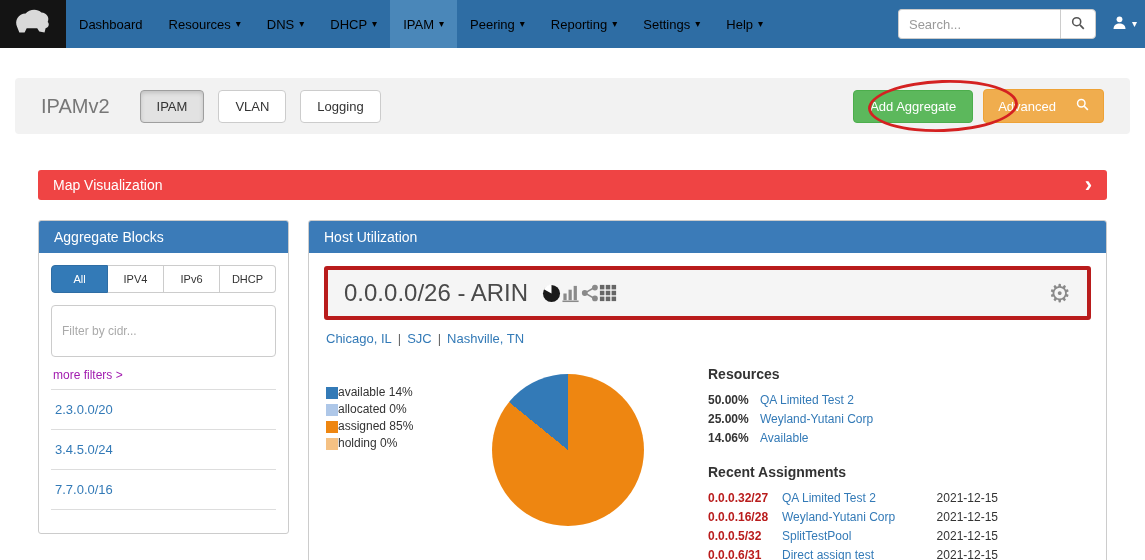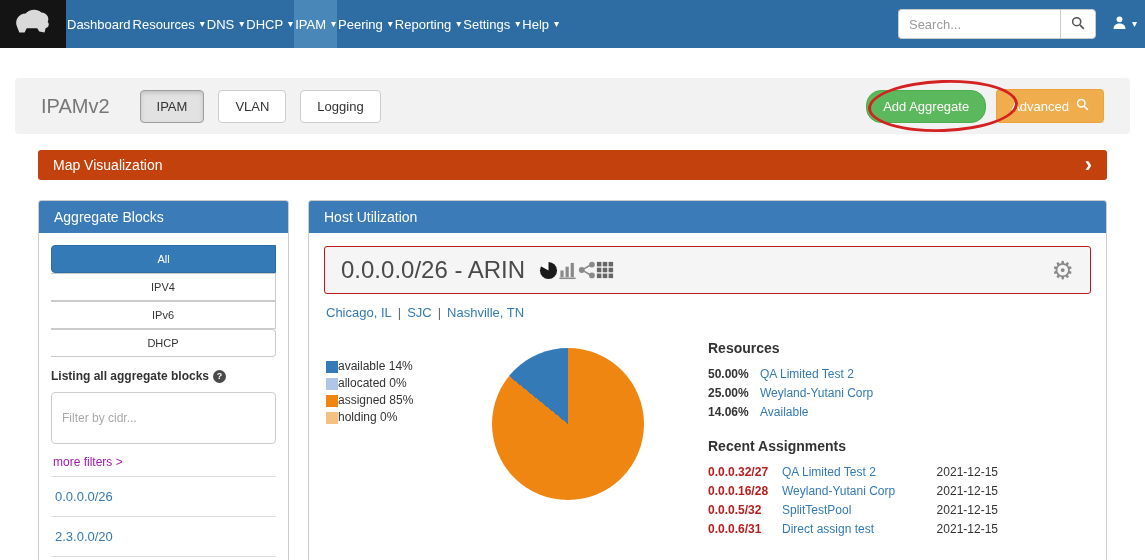--- a/index.html
+++ b/index.html
@@ -3,68 +3,68 @@
 <meta charset="utf-8">
 <style>
   * { margin:0; padding:0; box-sizing:border-box; }
   html,body { width:1145px; height:560px; overflow:hidden; background:#fff;
     font-family:"Liberation Sans", sans-serif; font-size:13px; color:#333; }
 
   
   .navbar { height:48px; background:#2e6da4; display:flex; align-items:stretch; }
   .logo { width:66px; background:#141414; display:flex; align-items:center; justify-content:center; flex:0 0 auto; }
   .nav-list { display:flex; list-style:none; align-items:stretch; }
-  .nav-item { display:flex; align-items:center; gap:5px; padding:0 1px; color:#ffffff; cursor:pointer; white-space:nowrap; }
+  .nav-item { display:flex; align-items:center; gap:5px; padding:0 13px; color:#000000; cursor:pointer; white-space:nowrap; }
   .nav-item.active { background:#4a87b9; }
   .caret { font-size:10px; line-height:1; }
   .nav-right { margin-left:auto; display:flex; align-items:center; gap:8px; }
   .search-group { display:flex; }
   .search-input { width:162px; height:30px; border:1px solid #ccc; border-right:none; border-radius:4px 0 0 4px; padding:0 10px; font-size:13px; outline:none; color:#555; }
   .search-input::placeholder { color:#9a9a9a; }
   .search-btn { width:36px; height:30px; background:#fff; border:1px solid #ccc; border-radius:0 4px 4px 0; display:flex; align-items:center; justify-content:center; cursor:pointer; }
   .user-btn { display:flex; align-items:center; gap:5px; color:#fff; cursor:pointer; padding:0 8px; height:100%; }
 
   
   .toolbar { margin:30px 15px 0; background:#f2f2f2; border-radius:4px; height:56px; display:flex; align-items:center; padding:0 26px; position:relative; }
   .page-title { color:#777; font-size:20px; margin-right:30px; }
   .view-btn { background:#fff; border:1px solid #ccc; border-radius:4px; padding:8px 16px; font-size:13px; color:#333; margin-right:14px; cursor:pointer; }
   .view-btn.active { background:#e2e2e2; border-color:#9e9e9e; box-shadow:inset 0 2px 4px rgba(0,0,0,.15); }
   .toolbar-right { margin-left:auto; display:flex; gap:10px; align-items:center; }
-  .btn-green { background:#5cb85c; border:1px solid #4cae4c; color:#fff; font-size:13px; padding:8px 16px; border-radius:15px; cursor:pointer; }
-  .btn-orange { background:#f0ad4e; border:1px solid #eea236; color:#fff; font-size:13px; padding:8px 14px; border-radius:4px; display:flex; align-items:center; gap:7px; cursor:pointer; }
+  .btn-green { background:#5cb85c; border:1px solid #4cae4c; color:#fff; font-size:13px; padding:8px 16px; border-radius:4px; cursor:pointer; }
+  .btn-orange { background:#f0ad4e; border:1px solid #eea236; color:#fff; font-size:13px; padding:8px 14px; border-radius:4px; display:flex; align-items:center; gap:20px; cursor:pointer; }
   .annotation-ellipse { position:absolute; right:112px; top:2px; width:150px; height:52px; border:3px solid #d42121; border-radius:50%; pointer-events:none; transform:rotate(-2deg); }
 
   
-  .map-bar { margin:16px 38px 0; background:#c2410c; color:#fff; display:flex; justify-content:space-between; align-items:center; padding:7px 15px; border-radius:3px; font-size:14px; cursor:pointer; }
+  .map-bar { margin:36px 38px 0; background:#ef4444; color:#fff; display:flex; justify-content:space-between; align-items:center; padding:7px 15px; border-radius:3px; font-size:14px; cursor:pointer; }
   .chev { font-size:22px; font-weight:bold; line-height:16px; }
 
   
   .columns { margin:20px 38px 0; display:flex; gap:19px; align-items:flex-start; }
   .panel { border:1px solid #ccc; border-radius:3px; background:#fff; }
   .panel-header { background:#3b7bb8; color:#fff; padding:8px 15px; font-size:14px; border-radius:2px 2px 0 0; }
 
   
   .left-panel { width:251px; flex:0 0 auto; }
   .left-body { padding:12px 12px 0; }
-  .seg-tabs { display:flex; margin-bottom:12px;flex-direction:column; }
+  .seg-tabs { display:flex; margin-bottom:12px; }
   .seg-tab { flex:1; text-align:center; font-size:11px; padding:7px 0; border:1px solid #ccc; border-left:none; background:#fff; color:#333; cursor:pointer; }
   .seg-tab:first-child { border-left:1px solid #ccc; border-radius:4px 0 0 4px; }
   .seg-tab:last-child { border-radius:0 4px 4px 0; }
   .seg-tab.active { background:#337ab7; border-color:#2e6da4; color:#fff; }
   .listing-label { font-size:12px; font-weight:bold; color:#333; margin:2px 0 9px; }
   .q-icon { display:inline-block; width:13px; height:13px; border-radius:50%; background:#4a4a4a; color:#fff; font-size:9px; font-weight:bold; text-align:center; line-height:13px; margin-left:4px; vertical-align:1px; }
   .filter-input { width:100%; padding:18px 10px; font-size:12px; border:1px solid #ccc; border-radius:4px; outline:none; color:#555; }
   .filter-input::placeholder { color:#aaa; }
   .more-filters { display:inline-block; margin:11px 2px 7px; font-size:12px; color:#a21caf; cursor:pointer; }
   .block-row { padding:12px 4px; border-top:1px solid #ddd; font-size:13px; color:#337ab7; cursor:pointer; }
   .block-row-partial { border-top:1px solid #ddd; height:24px; }
 
   
   .right-panel { flex:1; }
-  .sub-header { margin:13px 15px 0; background:#f5f5f5; border:1px solid #b91c1c; border-radius:3px; padding:9px 16px; display:flex; align-items:center; }
+  .sub-header { margin:13px 15px 0; background:#f5f5f5; border:4px solid #b91c1c; border-radius:3px; padding:9px 16px; display:flex; align-items:center; }
   .block-title { font-size:24px; color:#4a4a4a; margin-right:14px; }
   .sub-icon { display:flex; align-items:center; cursor:pointer; }
   .gear { margin-left:auto; color:#8a8a8a; font-size:25px; cursor:pointer; line-height:1; }
   .location { margin:11px 17px 0; font-size:13px; color:#337ab7; }
   .loc-link { cursor:pointer; }
   .loc-sep { color:#666; margin:0 6px; }
   .util-content { display:flex; padding:16px 17px 24px; }
   .legend { margin-top:22px; width:150px; flex:0 0 auto; }
   .legend-item { display:flex; align-items:center; gap:0; font-size:12px; color:#333; line-height:17px; }
   .swatch { width:12px; height:12px; flex:0 0 auto; }
@@ -180,27 +180,23 @@
 
   <div class="panel left-panel">
     <div class="panel-header">Aggregate Blocks</div>
     <div class="left-body">
       <div class="seg-tabs">
         <div class="seg-tab active">All</div>
         <div class="seg-tab">IPV4</div>
         <div class="seg-tab">IPv6</div>
         <div class="seg-tab">DHCP</div>
       </div>
-      <div class="listing-label">
-        <span>Listing all aggregate blocks</span><span class="q-icon">?</span>
-      </div>
       <input class="filter-input" type="text" placeholder="Filter by cidr..." style="">
       <span class="more-filters">more filters &gt;</span>
       <div>
-        <div class="block-row">0.0.0.0/26</div>
         <div class="block-row">2.3.0.0/20</div>
         <div class="block-row">3.4.5.0/24</div>
         <div class="block-row">7.7.0.0/16</div>
         <div class="block-row-partial"></div>
       </div>
     </div>
   </div>
 
   <div class="panel right-panel">
     <div class="panel-header">Host Utilization</div>

